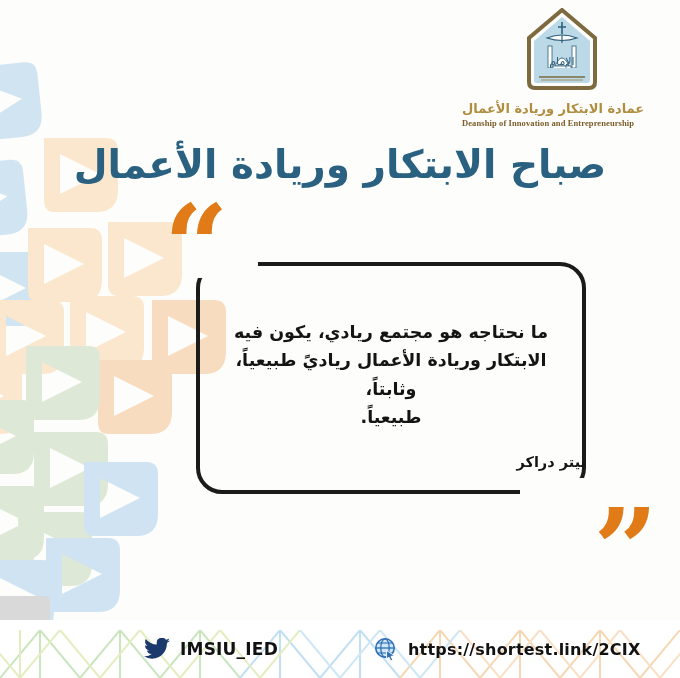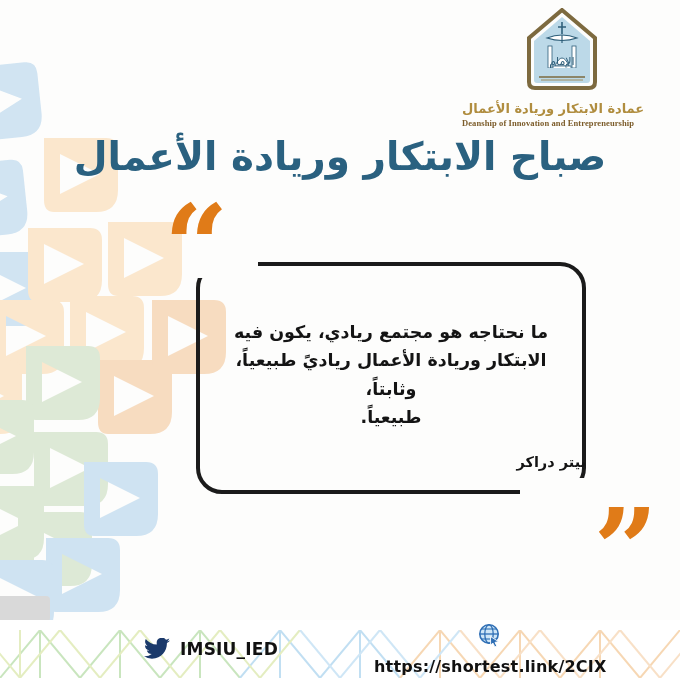--- a/index.html
+++ b/index.html
@@ -51,21 +51,21 @@
     font-weight:bold;
     color:#7c5c2a;
     direction:ltr;
     margin-top:1px;
     letter-spacing:.1px;
   }
 
   
   .headline{
     position:absolute;
-    top:136px;left:0;right:0;
+    top:144px;left:0;right:0;
     text-align:center;
     color:#2a6180;
     font-size:39px;
     font-weight:bold;
     direction:rtl;
     letter-spacing:0;
     line-height:1.1;
   }
 
   
@@ -132,21 +132,20 @@
     display:flex;align-items:center;
     direction:ltr;
   }
   .footer-left{
     display:flex;align-items:center;gap:10px;
     margin-left:144px;
   }
   .footer-right{
     display:flex;align-items:center;gap:10px;
     margin-left:96px;
-    flex-direction:column;
   }
   .handle,.weburl{
     font-size:17px;font-weight:bold;color:#111;
     font-family:"DejaVu Sans","Liberation Sans",sans-serif;
     letter-spacing:.2px;
   }
   .weburl{font-size:16px;}
   .ic{display:block;}
 </style>
 </head>

